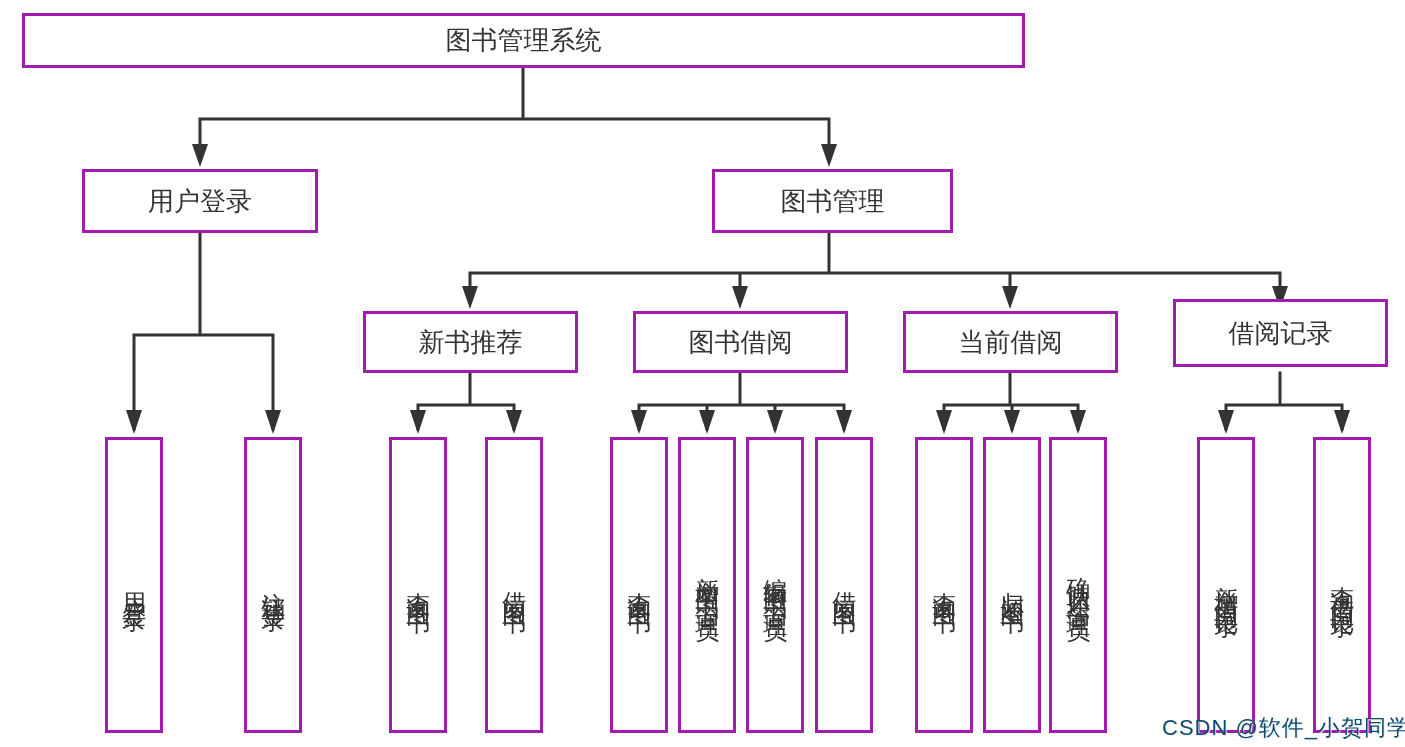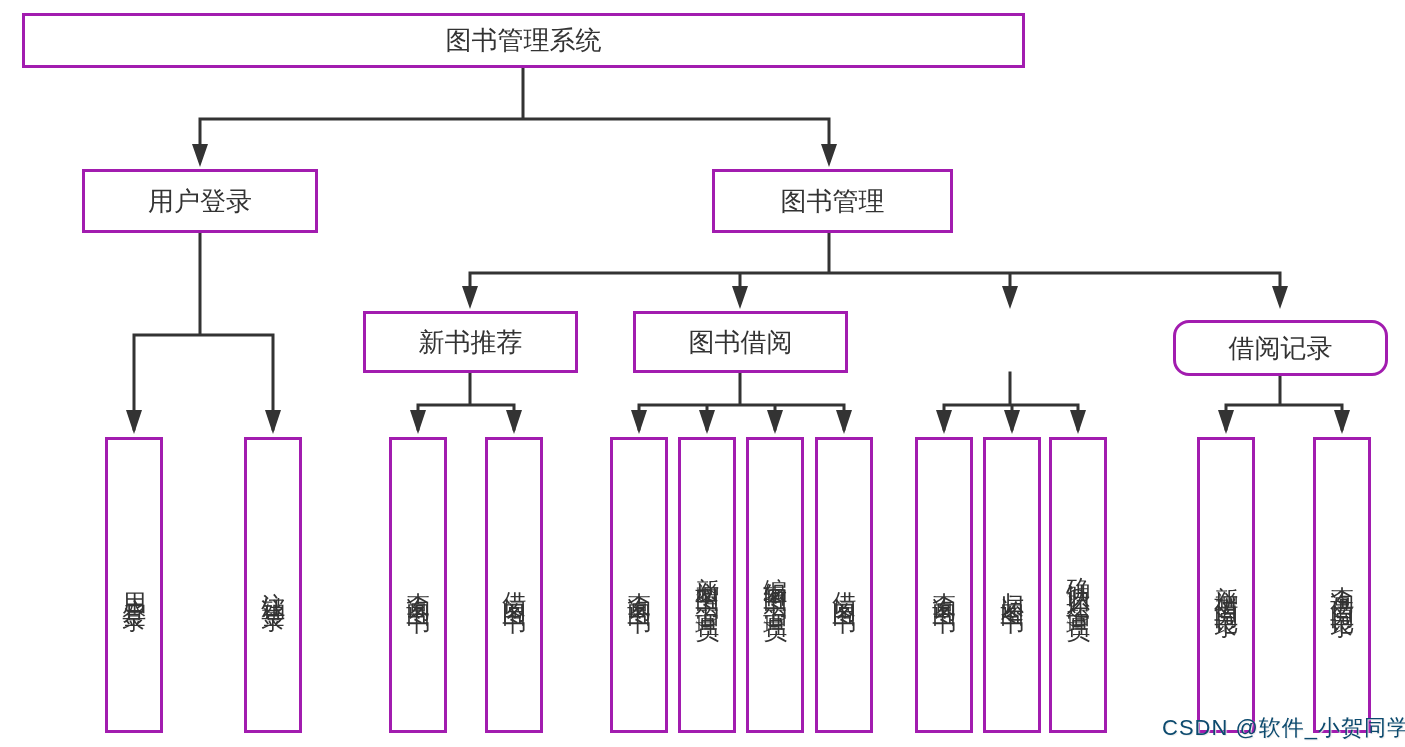--- a/index.html
+++ b/index.html
@@ -119,21 +119,22 @@
       M1334 410 h16 l-8 24 z"></path>
   </svg>
 
   <div class="node" style="left:22px; top:13px; width:1003px; height:55px;">图书管理系统</div>
 
   <div class="node" style="left:82px; top:169px; width:236px; height:64px;">用户登录</div>
   <div class="node" style="left:712px; top:169px; width:241px; height:64px;">图书管理</div>
 
   <div class="node" style="left:363px; top:311px; width:215px; height:62px;">新书推荐</div>
   <div class="node" style="left:633px; top:311px; width:215px; height:62px;">图书借阅</div>
-  <div class="node" style="left:1173px; top:320px; width:215px; height:56px;border-radius:16px;">借阅记录</div>
+  <div class="node" style="left:903px; top:311px; width:215px; height:62px;">当前借阅</div>
+  <div class="node" style="left:1173px; top:299px; width:215px; height:68px;">借阅记录</div>
 
   <div class="node leaf" style="left:105px; top:437px; width:58px; height:296px;">
     <span class="vtext">用户登录</span>
   </div>
   <div class="node leaf" style="left:244px; top:437px; width:58px; height:296px;">
     <span class="vtext">注销登录</span>
   </div>
 
   <div class="node leaf" style="left:389px; top:437px; width:58px; height:296px;">
     <span class="vtext">查询图书</span>

